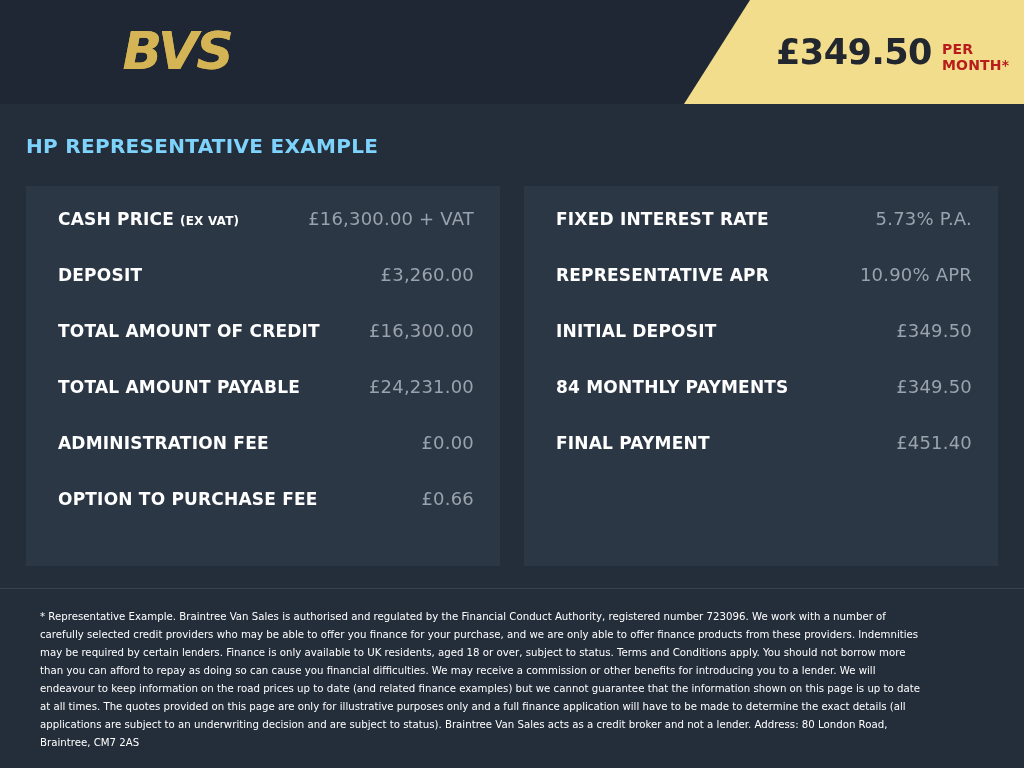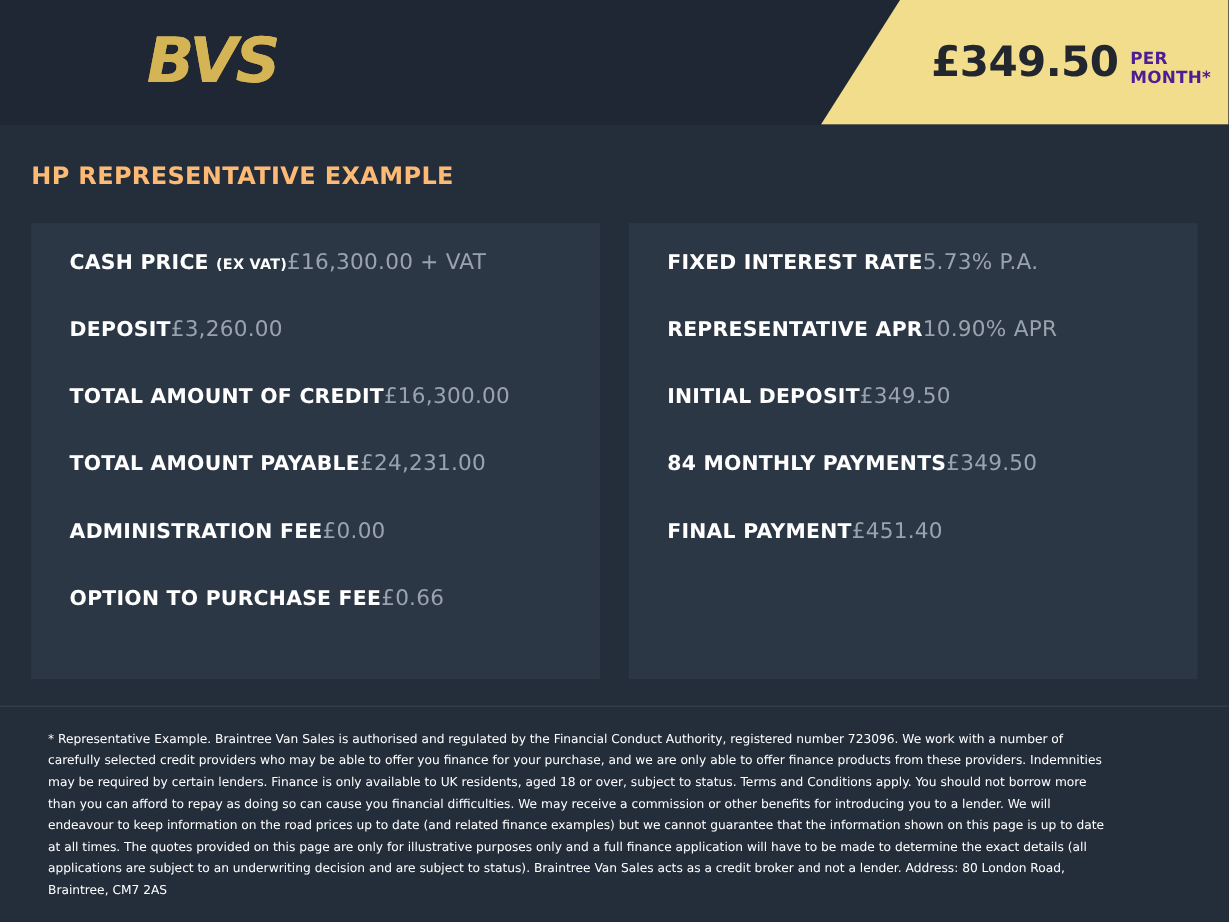--- a/index.html
+++ b/index.html
@@ -57,54 +57,55 @@
     font-family: "DejaVu Sans", sans-serif;
     font-size: 35px;
     font-weight: bold;
     color: #22272f;
     letter-spacing: -0.5px;
   }
   .price-period {
     font-family: "DejaVu Sans", sans-serif;
     font-size: 14px;
     font-weight: bold;
-    color: #4c1d95;
+    color: #b91c1c;
     margin-left: 10px;
     letter-spacing: 0.2px;
     position: relative;
     top: 5px;
   }
 
   
   .section-title {
     position: absolute;
     left: 26px; top: 134px;
     font-family: "DejaVu Sans", sans-serif;
     font-size: 20px;
     font-weight: bold;
-    color: #fdba74;
+    color: #7dd3fc;
     letter-spacing: 0.3px;
   }
 
   
   .panels {
     position: absolute;
     left: 26px; top: 186px;
     width: 972px;
     display: flex;
     gap: 24px;
   }
   .panel {
     width: 474px;
     background: #2c3746;
     padding: 22px 26px 22px 32px;
   }
   .row {
     display: flex;
     align-items: baseline;
+    justify-content: space-between;
     height: 56px;
   }
   .row-label {
     font-family: "DejaVu Sans", sans-serif;
     font-size: 17px;
     font-weight: bold;
     color: #ffffff;
     letter-spacing: 0.2px;
     white-space: nowrap;
   }

